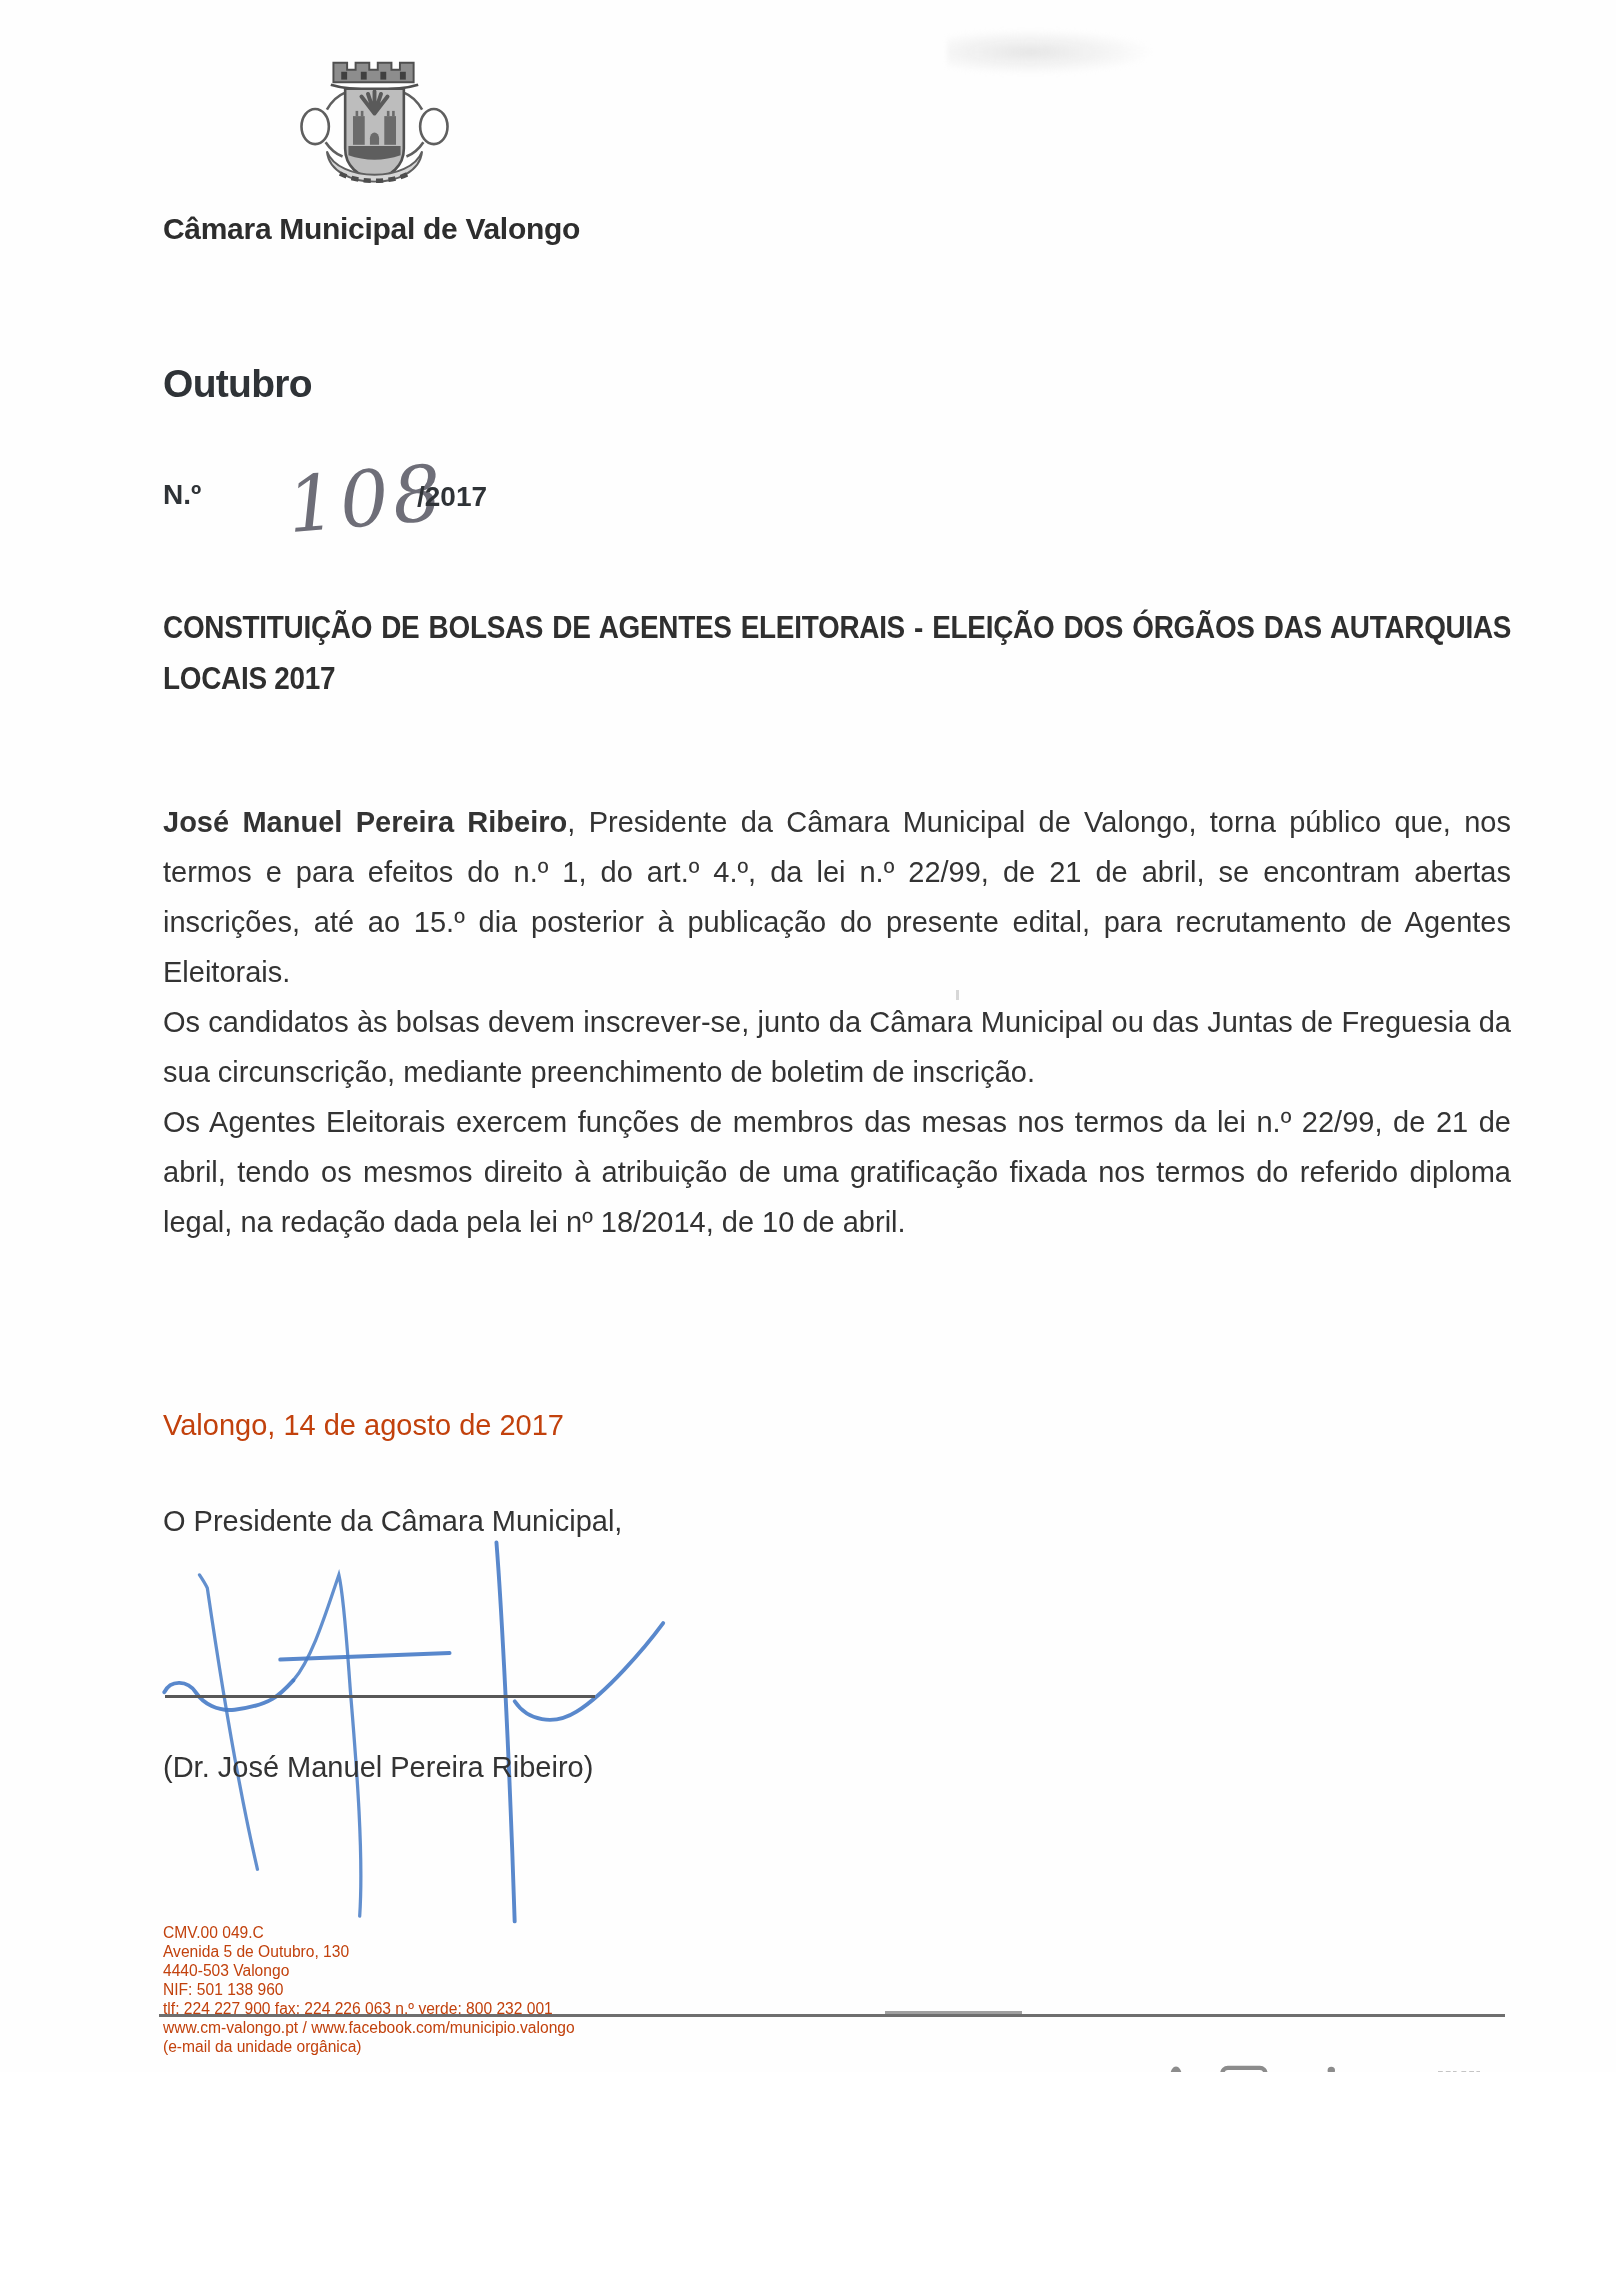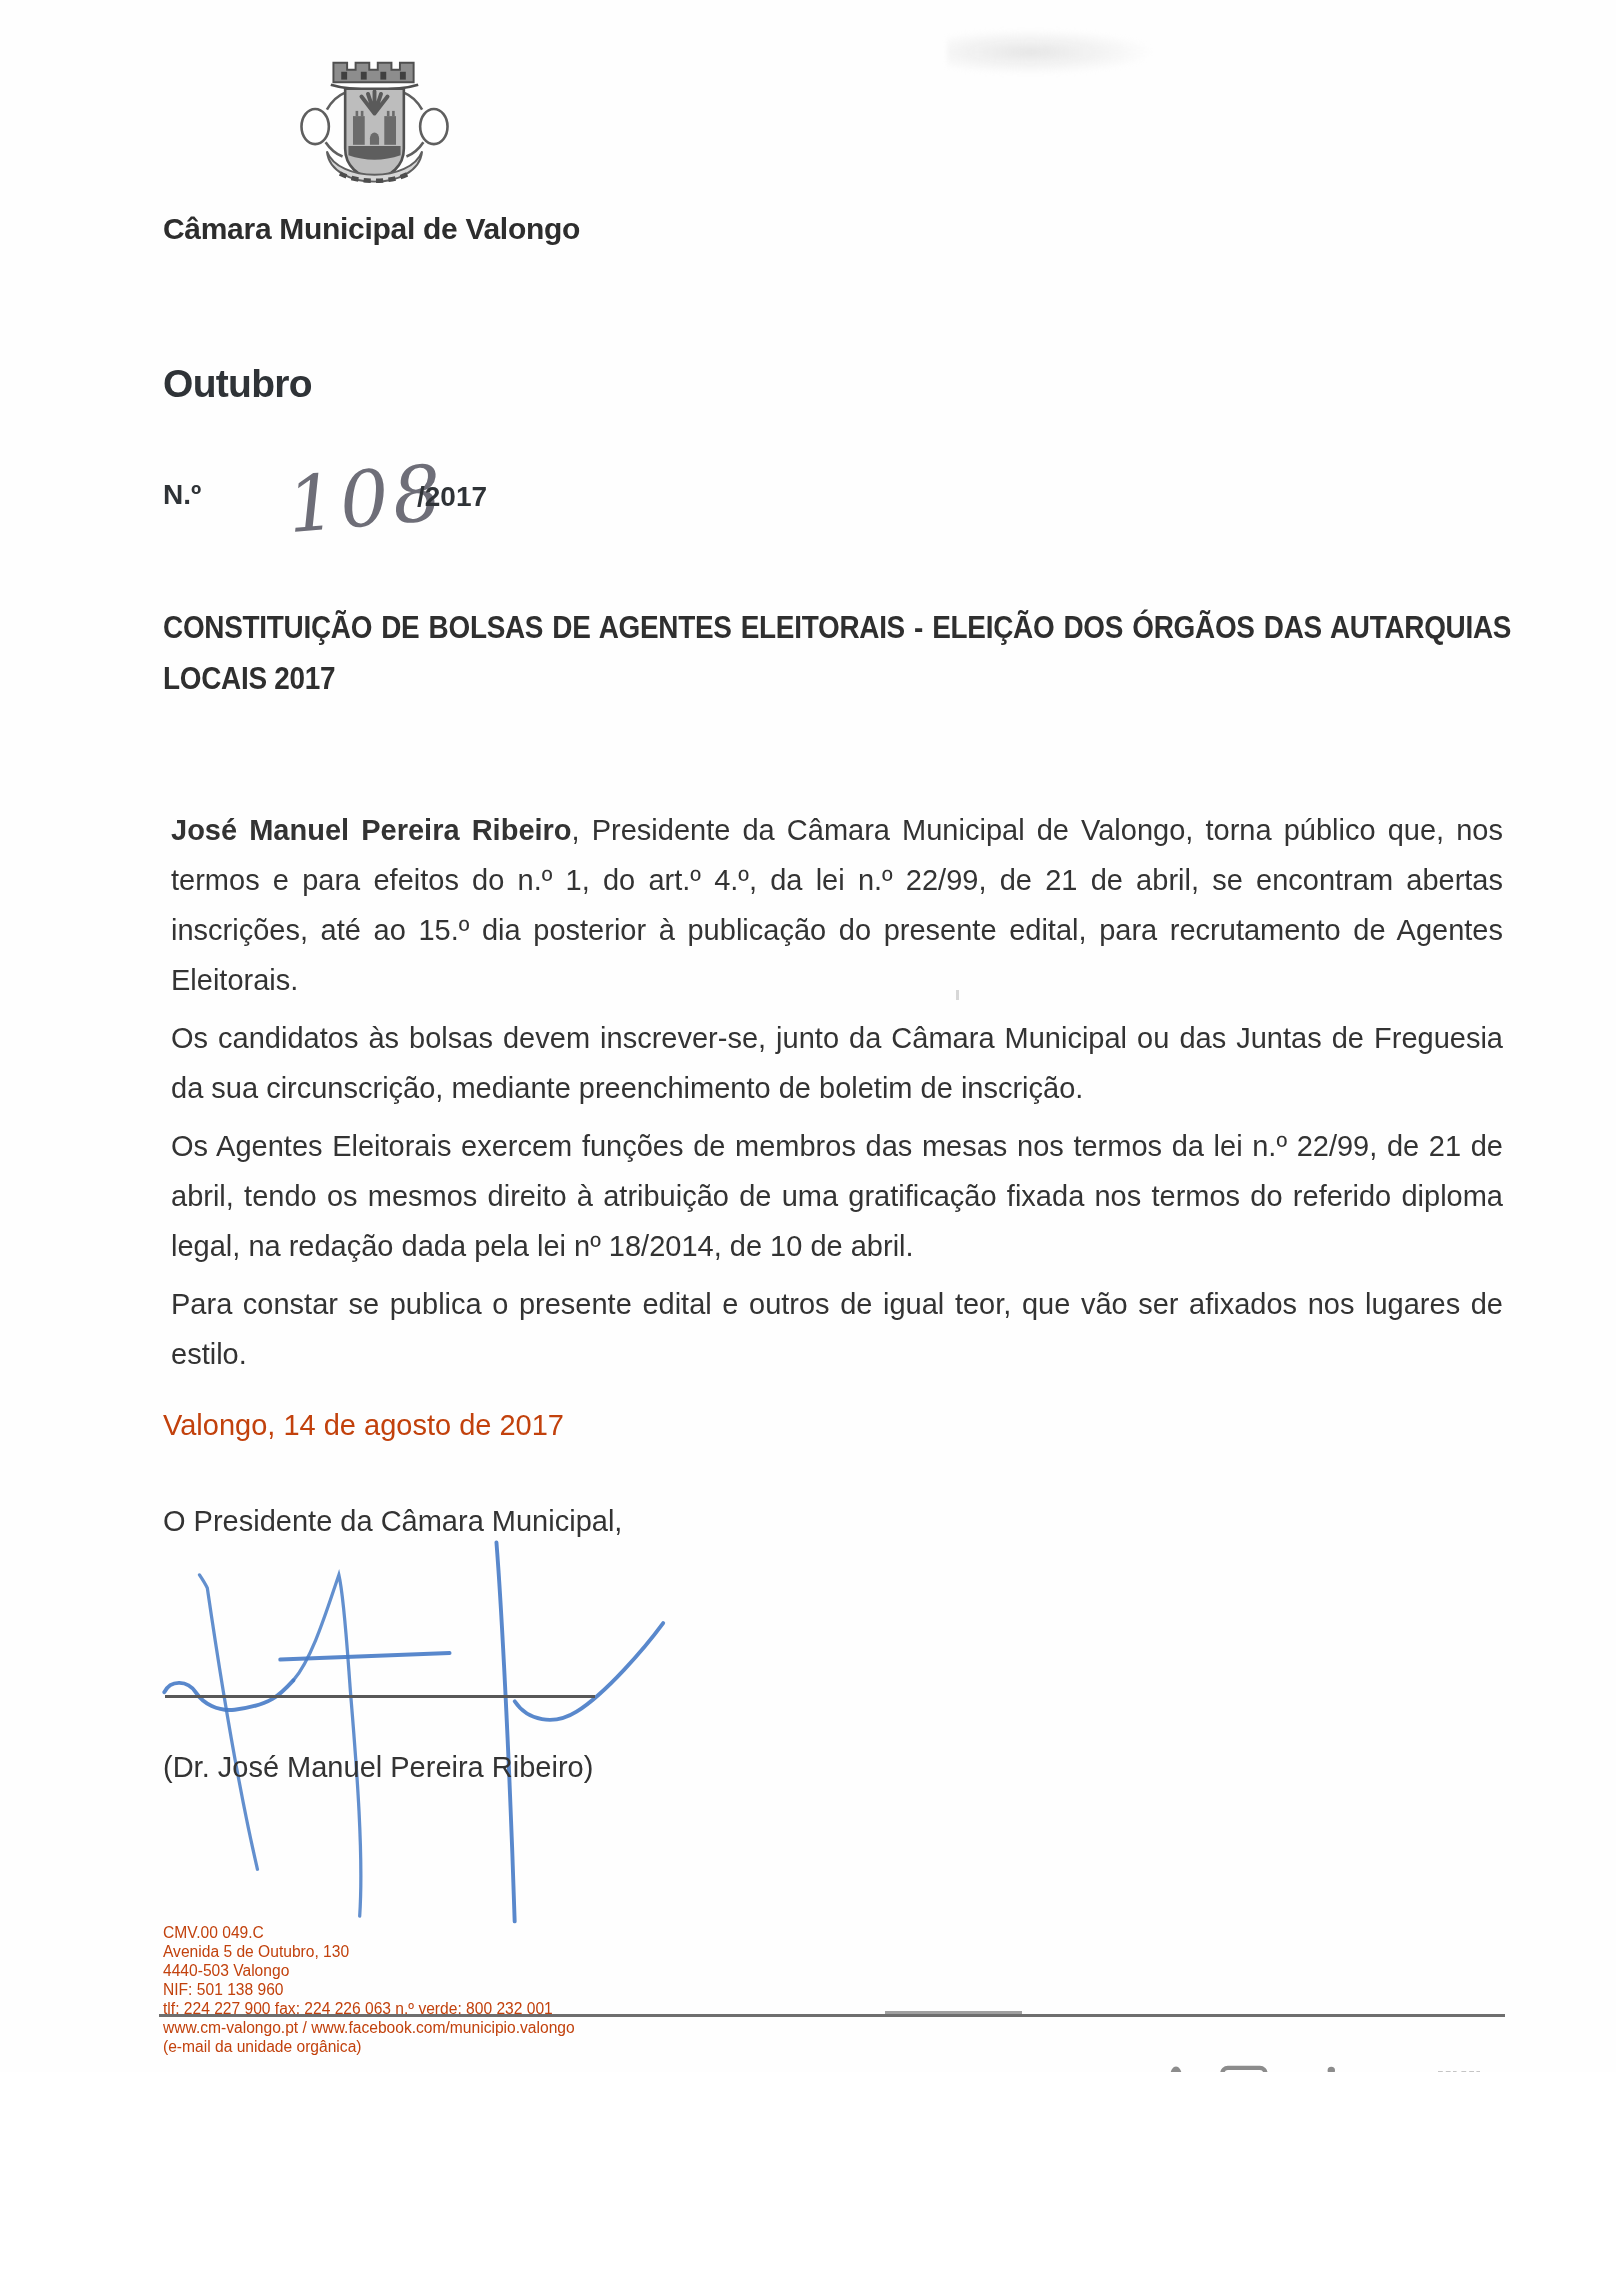--- a/index.html
+++ b/index.html
@@ -20,21 +20,21 @@
   .num-year{left:417px;top:481px;font-size:28px;font-weight:bold;color:#2f3337;}
 
   
   .doc-title{left:163px;top:602px;width:1498px;transform:scaleX(0.9);transform-origin:0 0;
     font-size:31px;font-weight:bold;line-height:51px;color:#2f2f2f;letter-spacing:-0.3px;}
   .doc-title .l1{text-align:justify;text-align-last:justify;}
 
   
   .body-text{left:163px;top:797px;width:1348px;font-size:29px;line-height:50px;
     text-align:justify;color:#333;}
-  .body-text p{margin:8px;}
+  .body-text p{margin:0;}
 
   
   .dateline{left:163px;top:1366px;font-size:29px;color:#c2410c;margin-top:43px;}
   .signer-role{left:163px;top:1505px;font-size:29px;color:#333;}
   .signature{left:150px;top:1524px;width:534px;height:404px;overflow:visible;}
   .sig-line{left:165px;top:1695px;width:430px;height:3.3px;background:#585858;}
   .signer-name{left:163px;top:1751px;font-size:29px;color:#333;}
 
   
   .footer-divider{left:159px;top:2014px;width:1346px;height:3.3px;background:#6e6e6e;}
@@ -108,21 +108,20 @@
 
   <div class="abs doc-title">
     <div class="l1">CONSTITUIÇÃO DE BOLSAS DE AGENTES ELEITORAIS - ELEIÇÃO DOS ÓRGÃOS DAS AUTARQUIAS</div>
     <div class="l2">LOCAIS 2017</div>
   </div>
 
   <div class="abs body-text">
     <p><strong>José Manuel Pereira Ribeiro</strong><span>, Presidente da Câmara Municipal de Valongo, torna público que, nos termos e para efeitos do n.º 1, do art.º 4.º, da lei n.º 22/99, de 21 de abril, se encontram abertas inscrições, até ao 15.º dia posterior à publicação do presente edital, para recrutamento de Agentes Eleitorais.</span></p>
     <p>Os candidatos às bolsas devem inscrever-se, junto da Câmara Municipal ou das Juntas de Freguesia da sua circunscrição, mediante preenchimento de boletim de inscrição.</p>
     <p>Os Agentes Eleitorais exercem funções de membros das mesas nos termos da lei n.º 22/99, de 21 de abril, tendo os mesmos direito à atribuição de uma gratificação fixada nos termos do referido diploma legal, na redação dada pela lei nº 18/2014, de 10 de abril.</p>
-    <p>Para constar se publica o presente edital e outros de igual teor, que vão ser afixados nos lugares de estilo.</p>
   </div>
 
   <div class="abs speck"></div>
 
   <div class="abs dateline">Valongo, 14 de agosto de 2017</div>
   <div class="abs signer-role">O Presidente da Câmara Municipal,</div>
 
   <svg class="abs signature" viewBox="0 0 820 620" xmlns="http://www.w3.org/2000/svg" fill="none" stroke-linecap="round">
     <path d="M22 258 C32 238 58 240 70 258 C82 276 104 288 130 285 C186 278 200 262 220 240" stroke="#477bc6" stroke-width="6" opacity="0.9"></path>
     <path d="M76 78 C80 84 84 90 88 98 C100 180 130 380 165 530" stroke="#477bc6" stroke-width="5" opacity="0.85"></path>

